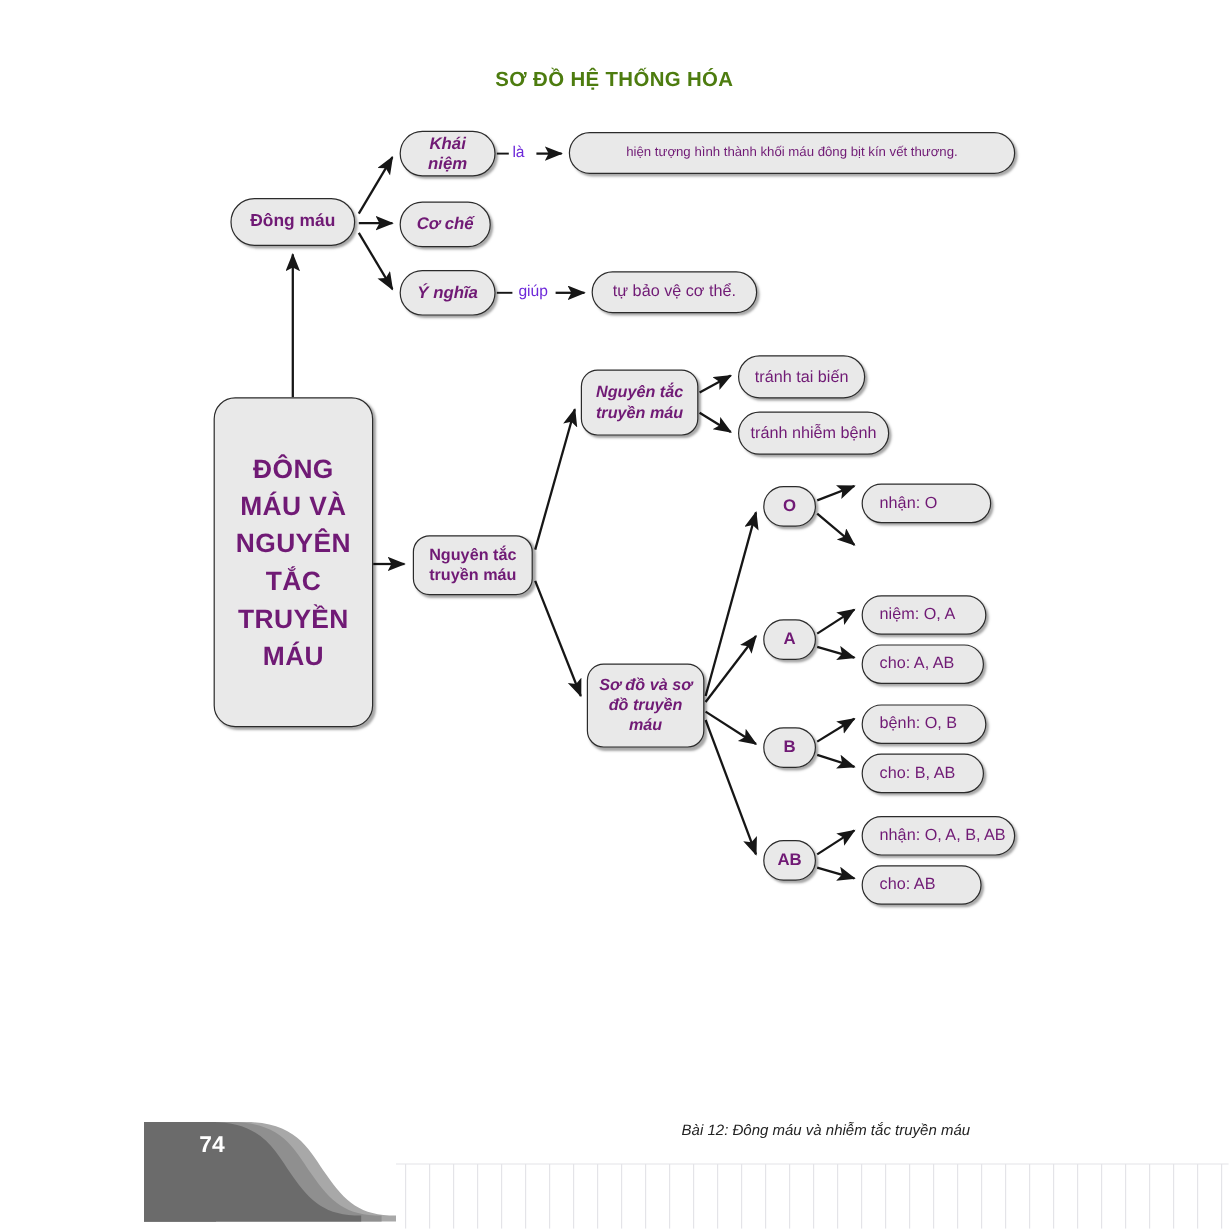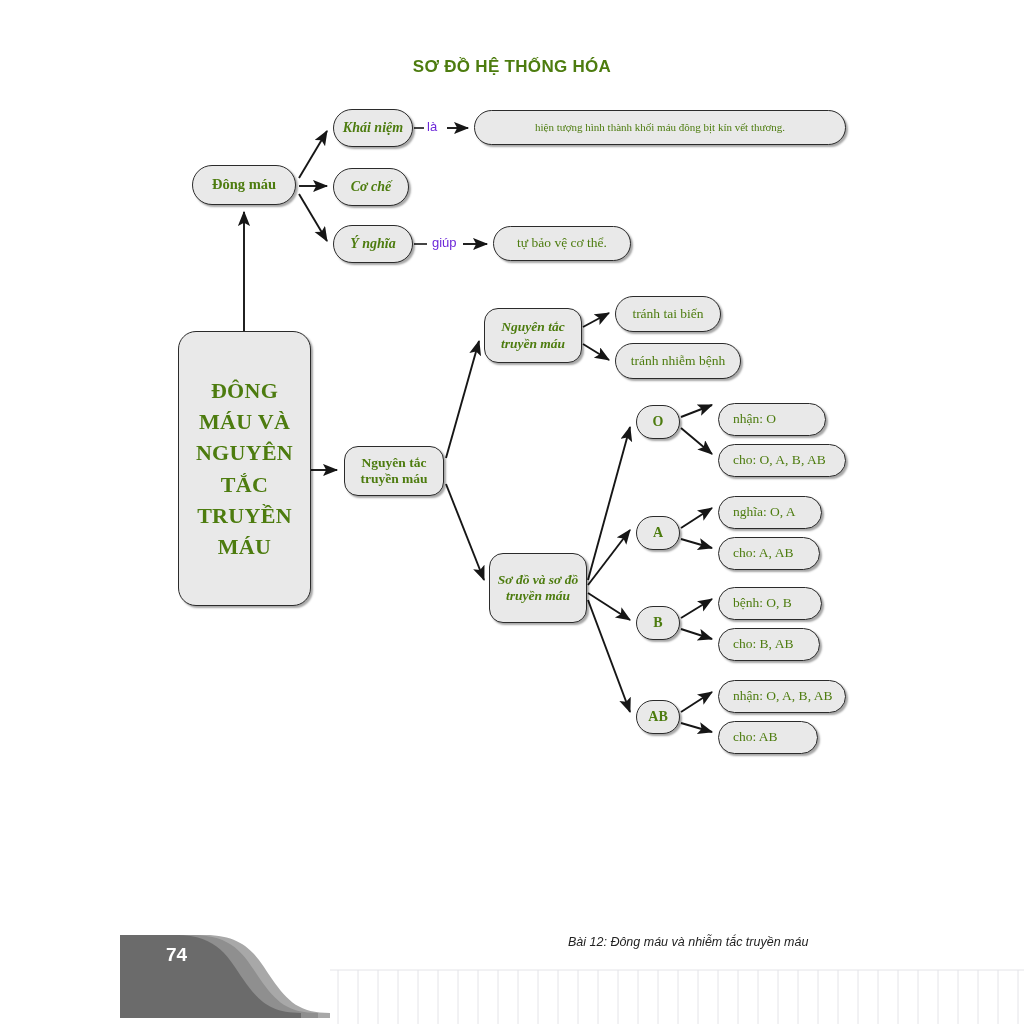--- a/index.html
+++ b/index.html
@@ -26,23 +26,22 @@
   .node{
     position:absolute;
     box-sizing:border-box;
     background:#e9e9e9;
     border:1.6px solid #2b2b2b;
     border-radius:14px;
     display:flex;align-items:center;justify-content:center;
     text-align:center;
     line-height:1.22;
     box-shadow:2px 2px 2px rgba(0,0,0,.35);
-    color:#4d7c0f;
+    color:#701a75;
     padding:2px 6px;
-    font-family:Liberation Serif, serif;
   }
   .node.pill{border-radius:999px;}
   .node.bold{font-weight:bold;}
   .node.italic{font-style:italic;font-weight:bold;}
   .node.left{justify-content:flex-start;text-align:center;padding-left:14px;}
 
   
   .n-root{
     left:178px;top:331px;width:133px;height:275px;
     border-radius:18px;font-weight:bold;font-size:22px;line-height:1.42;
@@ -171,22 +170,21 @@
   <div class="node pill n-tranhnhiem">tránh nhiễm bệnh</div>
 
   <div class="node n-sodo italic">Sơ đồ và sơ đồ truyền máu</div>
 
   <div class="node pill n-bt n-o">O</div>
   <div class="node pill n-bt n-a">A</div>
   <div class="node pill n-bt n-b">B</div>
   <div class="node pill n-bt n-ab">AB</div>
 
   <div class="node pill left n-val v1">nhận: O</div>
-  <div class="node pill left n-val v2">cho: O, A, B, AB</div>
-  <div class="node pill left n-val v3">nghĩa: O, A</div>
+  <div class="node pill left n-val v3">niệm: O, A</div>
   <div class="node pill left n-val v4">cho: A, AB</div>
   <div class="node pill left n-val v5">bệnh: O, B</div>
   <div class="node pill left n-val v6">cho: B, AB</div>
   <div class="node pill left n-val v7">nhận: O, A, B, AB</div>
   <div class="node pill left n-val v8">cho: AB</div>
 
   <svg class="footer" viewBox="0 0 1024 99">
     <g stroke="#e4e4e8" stroke-width="1">
       <line x1="330" y1="45" x2="1024" y2="45"></line>
       <line x1="338" y1="45" x2="338" y2="99"></line>

